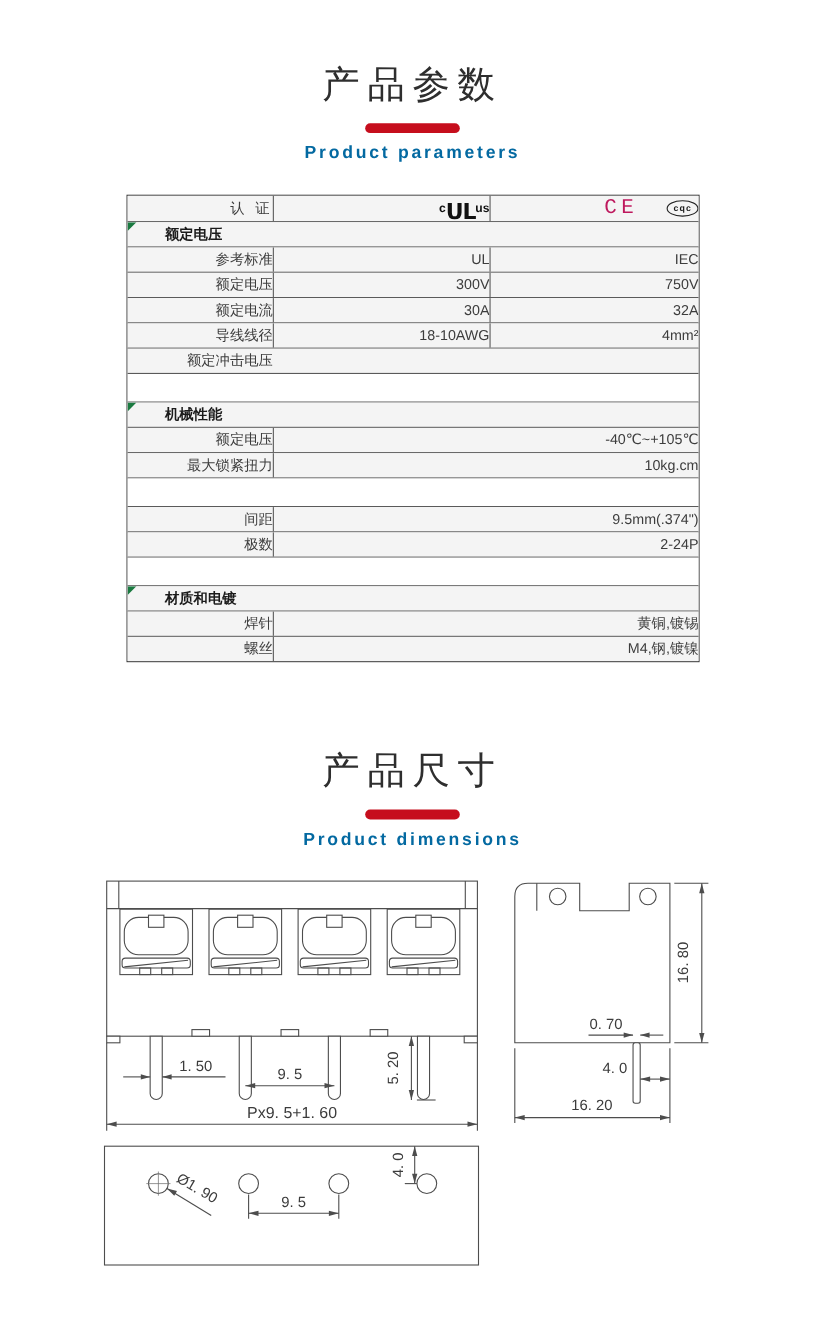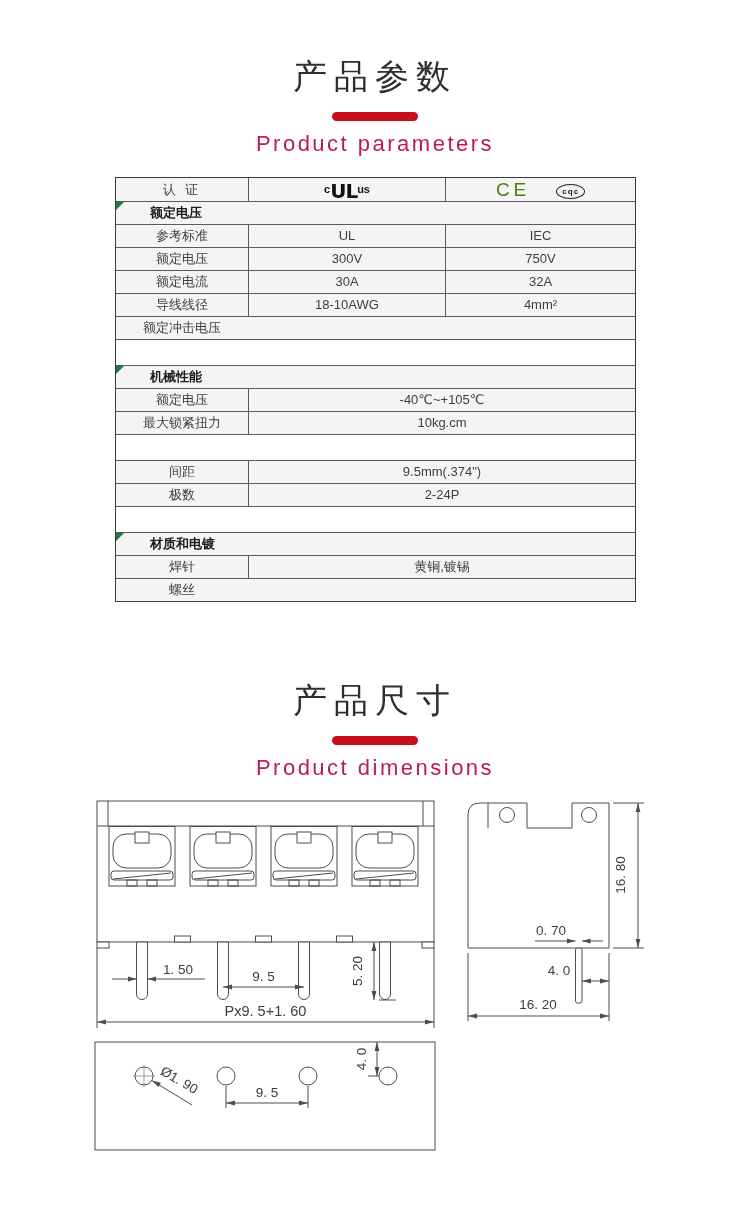--- a/index.html
+++ b/index.html
@@ -2,42 +2,42 @@
 <html><head>
 <meta charset="utf-8">
 <style>
   html,body{margin:0;padding:0;background:#fff;}
   .page{position:relative;width:750px;height:1208px;background:#ffffff;overflow:hidden;
         font-family:"Liberation Sans","DejaVu Sans",sans-serif;color:#333;margin-top:28px;}
   
   .title-block{position:absolute;left:0;right:0;text-align:center;}
   .title-zh{font-size:34px;letter-spacing:7px;color:#2e2e2e;font-weight:400;}
   .red-bar{width:86px;height:9px;border-radius:5px;background:#c60e1d;margin:12px auto 10px auto;}
-  .title-en{font-size:22px;letter-spacing:2.5px;color:#be185d;font-weight:400;}
+  .title-en{font-size:16px;letter-spacing:2.5px;color:#0369a1;font-weight:700;}
   
   .spec-table{position:absolute;left:115px;top:149px;width:521px;border:1px solid #3a3a3a;
               box-sizing:border-box;font-size:13px;color:#3d3d3d;}
   .trow{display:flex;height:22px;line-height:22px;border-bottom:1px solid #5a5a5a;background:#f4f4f4;}
-  .trow:last-child{border-bottom:none;flex-direction:column;}
+  .trow:last-child{border-bottom:none;}
   .trow.cert{height:23px;line-height:23px;}
   .trow.gap{height:25px;background:#ffffff;}
-  .cell{box-sizing:border-box;text-align:center;overflow:hidden;white-space:nowrap;}
+  .cell{box-sizing:border-box;text-align:right;overflow:hidden;white-space:nowrap;}
   .c1{width:132px;}
   .c2{width:197px;border-left:1px solid #5a5a5a;}
   .c3{flex:1;border-left:1px solid #5a5a5a;}
   .cspan{flex:1;border-left:1px solid #5a5a5a;}
   .section{position:relative;display:block;text-align:left;padding-left:34px;font-weight:bold;color:#1b1b1b;}
   .section::before{content:"";position:absolute;left:0;top:0;width:0;height:0;
                    border-top:8px solid #1a7a40;border-right:8px solid transparent;}
   
   .logo-cul{display:inline-flex;align-items:flex-end;color:#111;line-height:23px;}
   .ul-pre{font-size:11px;font-weight:700;position:relative;top:-1px;}
   .ul-mark{font-size:20px;font-weight:800;letter-spacing:-1px;font-family:"DejaVu Sans",sans-serif;position:relative;top:1px;}
   .ul-suf{font-size:11px;font-weight:700;position:relative;top:-1px;}
-  .logo-ce{display:inline-block;font-size:19px;letter-spacing:4px;color:#4d7c0f;font-weight:400;margin-right:26px;}
+  .logo-ce{display:inline-block;font-size:19px;letter-spacing:4px;color:#be185d;font-weight:400;margin-right:26px;font-family:Liberation Mono, monospace;}
   .logo-cqc{display:inline-block;border:1.5px solid #222;border-radius:50%;padding:0 5px;height:13px;line-height:13px;
             font-size:8px;font-weight:700;letter-spacing:1px;color:#1a1a1a;position:relative;top:-2px;}
   
   .drawings{position:absolute;left:0;top:745px;}
   .drawings line,.drawings path,.drawings rect,.drawings circle{stroke:#4d4d4d;stroke-width:1;fill:none;}
   .drawings .fillw{fill:#ffffff;}
   .drawings polygon{fill:#4d4d4d;stroke:none;}
   .drawings text{fill:#3c3c3c;font-size:13.5px;stroke:none;font-family:"Liberation Sans","DejaVu Sans",sans-serif;}
   .drawings .thin{stroke-width:0.7;stroke:#777;}
 </style>

